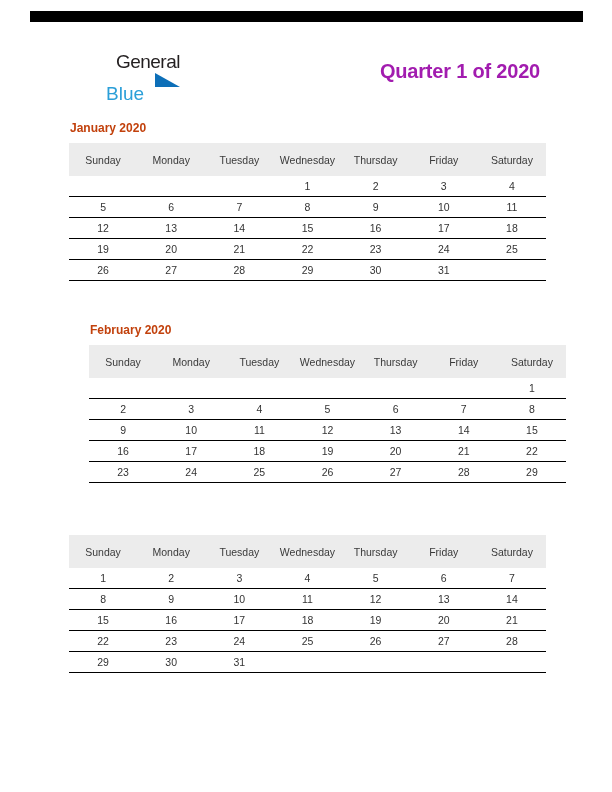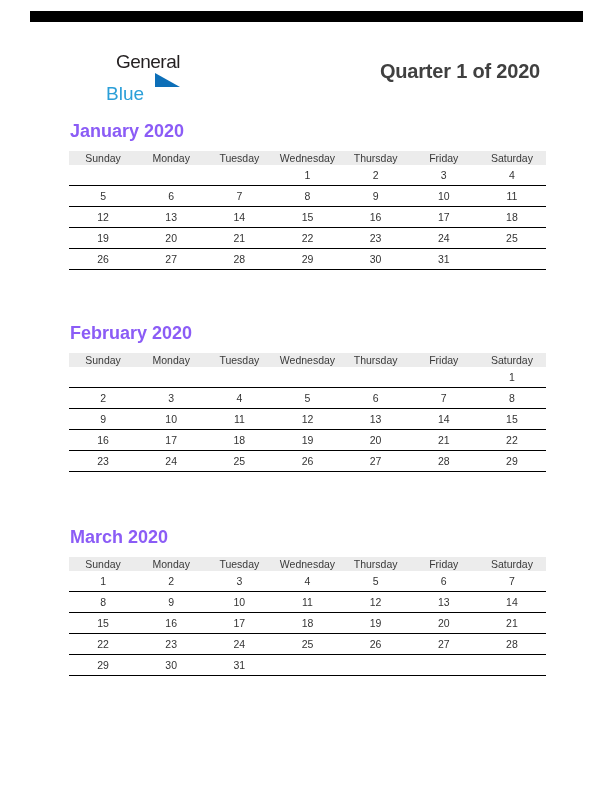--- a/index.html
+++ b/index.html
@@ -37,38 +37,38 @@
   .logo-blue {
     font-size:19px; line-height:1;
     margin-top:-4px; margin-left:36px;
     color:var(--logo-blue, #2b9fd8);
   }
 
   
   .quarter-title {
     position:absolute; top:60px; right:72px;
     margin:0;
-    font-size:20px; font-weight:bold; color:#404040;
+    font-size:20px; font-weight:bold; color:#a21caf;
     letter-spacing:-0.2px;
     text-align:right;
   }
 
   
   .month { position:absolute; left:69px; width:477px; }
   .month-jan { top:121px; }
-  .month-feb { top:323px; }
+  .month-feb { top:323px;margin-left:20px; }
   .month-mar { top:527px; }
   .month-title {
     margin:0 0 0 1px;
-    font-size:18px; font-weight:bold; color:#8b5cf6;
+    font-size:12px; font-weight:bold; color:#c2410c;
     line-height:1.2;
   }
   .month-table { margin-top:8px; }
   .wk-head {
-    display:flex; height:14px; align-items:center;
+    display:flex; height:33px; align-items:center;
     background:var(--weekday-header-bg, #ececec);
   }
   .wk-head .cell {
     flex:1; text-align:center;
     font-size:10.5px; color:#3a3a3a;
   }
   .week-row {
     display:flex; height:21px; align-items:center;
     box-sizing:border-box;
     border-bottom:1.5px solid var(--grid-line, #000);
@@ -209,21 +209,20 @@
           <div class="cell">25</div>
           <div class="cell">26</div>
           <div class="cell">27</div>
           <div class="cell">28</div>
           <div class="cell">29</div>
         </div>
       </div>
   </section>
 
   <section class="month month-mar">
-    <h2 class="month-title">March 2020</h2>
     <div class="month-table">
         <div class="wk-head">
           <div class="cell">Sunday</div>
           <div class="cell">Monday</div>
           <div class="cell">Tuesday</div>
           <div class="cell">Wednesday</div>
           <div class="cell">Thursday</div>
           <div class="cell">Friday</div>
           <div class="cell">Saturday</div>
         </div>

